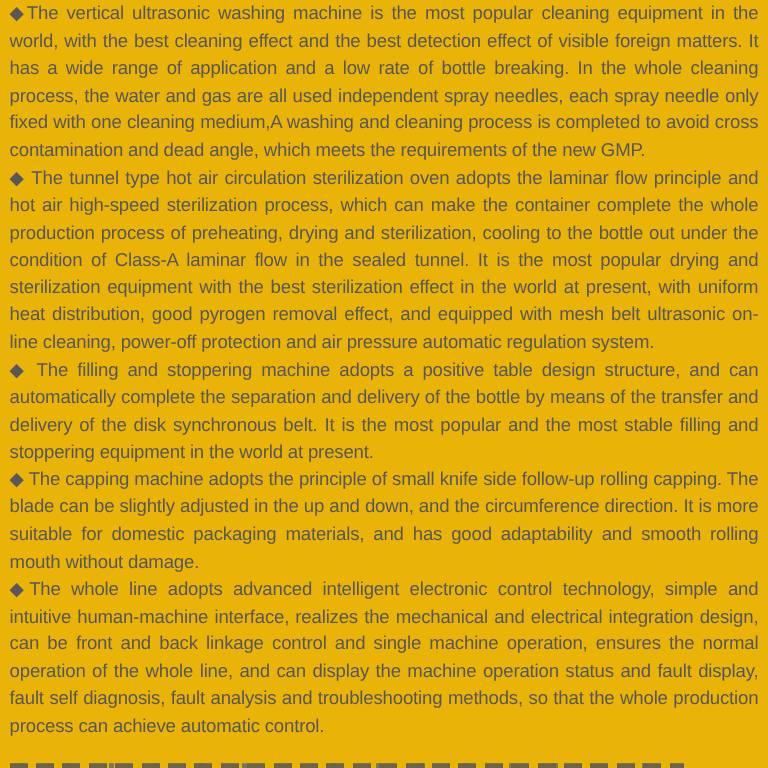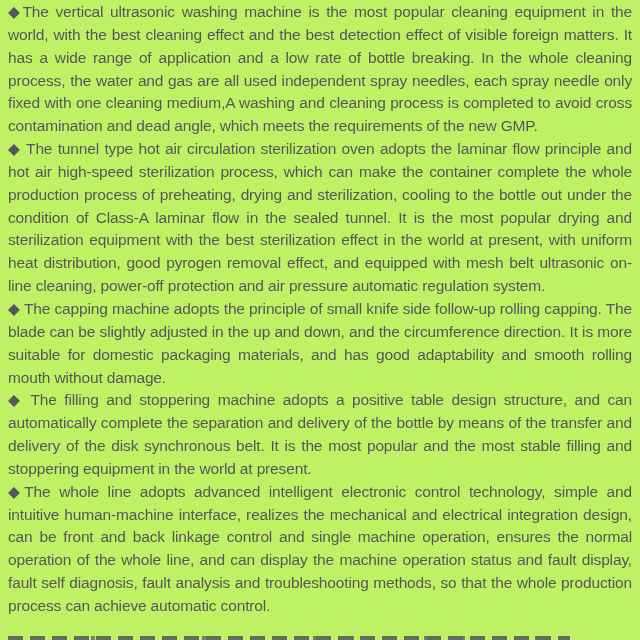--- a/index.html
+++ b/index.html
@@ -7,21 +7,21 @@
     padding: 0;
     width: 640px;
     height: 640px;
     overflow: hidden;
     background: #ffffff;
   }
   .page {
     position: relative;
     width: 640px;
     height: 640px;
-    background: #bef264;
+    background: #eab308;
     box-sizing: border-box;
     padding: 1px 8px 0 8px;
     font-family: "Liberation Sans", "DejaVu Sans", sans-serif;
     color: #56575b;
   }
   .para {
     margin: 0;
     font-size: 15.5px;
     line-height: 22.85px;
     letter-spacing: -0.15px;
@@ -41,17 +41,17 @@
       repeating-linear-gradient(90deg, #55565a 0px, #55565a 15px, transparent 15px, transparent 22px),
       repeating-linear-gradient(90deg, transparent 0px, transparent 9px, #6a6b6f 9px, #6a6b6f 13px, transparent 13px, transparent 37px);
   }
 </style>
 </head>
 <body>
 
 <div class="page">
   <p class="para">◆The vertical ultrasonic washing machine is the most popular cleaning equipment in the world, with the best cleaning effect and the best detection effect of visible foreign matters. It has a wide range of application and a low rate of bottle breaking. In the whole cleaning process, the water and gas are all used independent spray needles, each spray needle only fixed with one cleaning medium,A washing and cleaning process is completed to avoid cross contamination and dead angle, which meets the requirements of the new GMP.</p>
   <p class="para">◆ The tunnel type hot air circulation sterilization oven adopts the laminar flow principle and hot air high-speed sterilization process, which can make the container complete the whole production process of preheating, drying and sterilization, cooling to the bottle out under the condition of Class-A laminar flow in the sealed tunnel. It is the most popular drying and sterilization equipment with the best sterilization effect in the world at present, with uniform heat distribution, good pyrogen removal effect, and equipped with mesh belt ultrasonic on-line cleaning, power-off protection and air pressure automatic regulation system.</p>
+  <p class="para">◆ The filling and stoppering machine adopts a positive table design structure, and can automatically complete the separation and delivery of the bottle by means of the transfer and delivery of the disk synchronous belt. It is the most popular and the most stable filling and stoppering equipment in the world at present.</p>
   <p class="para">◆ The capping machine adopts the principle of small knife side follow-up rolling capping. The blade can be slightly adjusted in the up and down, and the circumference direction. It is more suitable for domestic packaging materials, and has good adaptability and smooth rolling mouth without damage.</p>
-  <p class="para">◆ The filling and stoppering machine adopts a positive table design structure, and can automatically complete the separation and delivery of the bottle by means of the transfer and delivery of the disk synchronous belt. It is the most popular and the most stable filling and stoppering equipment in the world at present.</p>
   <p class="para">◆The whole line adopts advanced intelligent electronic control technology, simple and intuitive human-machine interface, realizes the mechanical and electrical integration design, can be front and back linkage control and single machine operation, ensures the normal operation of the whole line, and can display the machine operation status and fault display, fault self diagnosis, fault analysis and troubleshooting methods, so that the whole production process can achieve automatic control.</p>
   <div class="cropped-sliver"></div>
 </div>
 
 </body></html>

